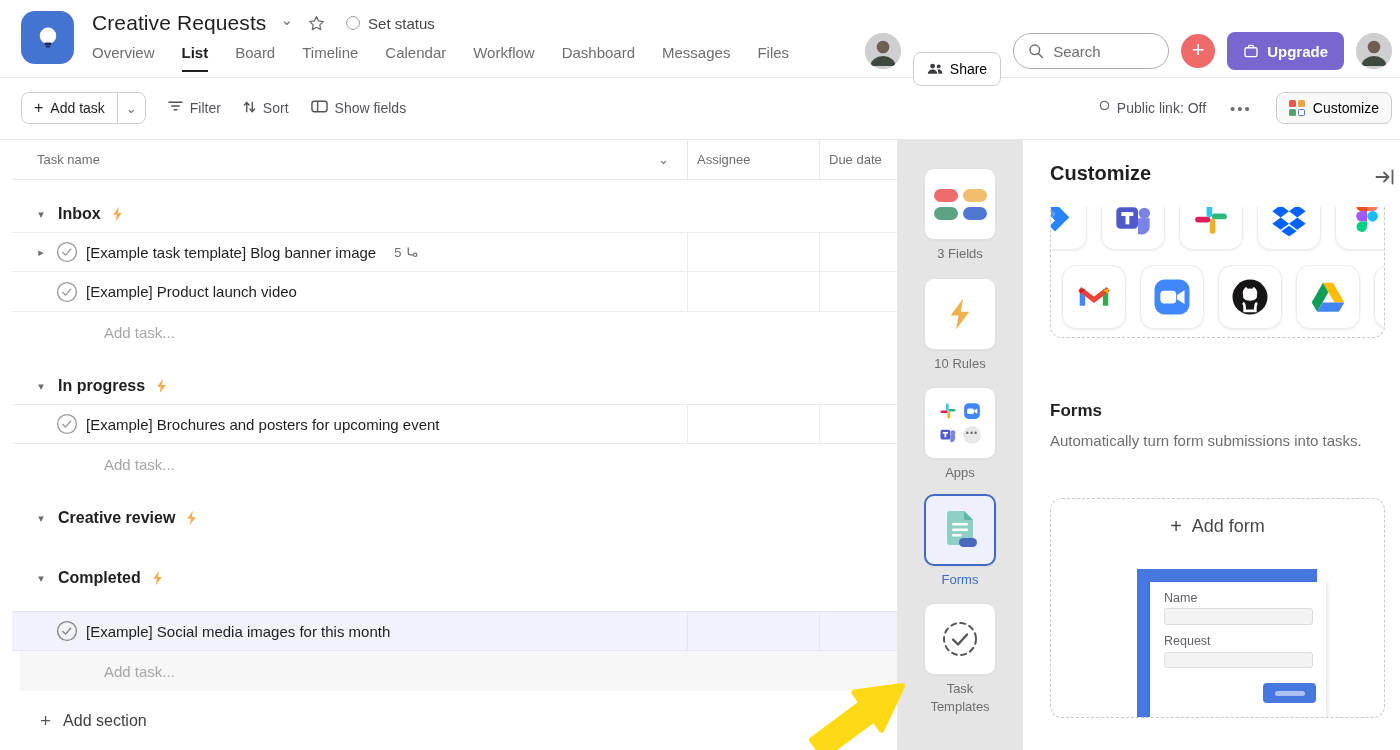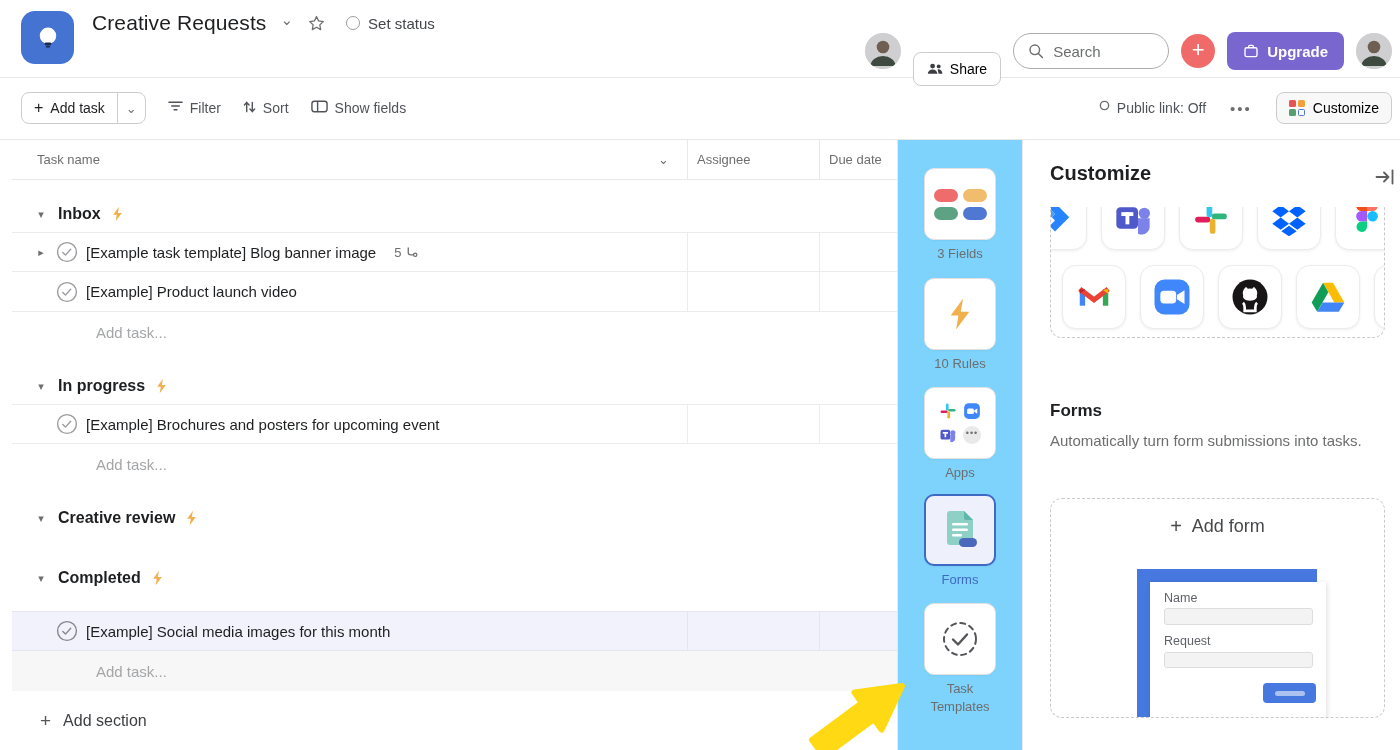--- a/index.html
+++ b/index.html
@@ -54,28 +54,28 @@
   .sec-name { font-size:16px; font-weight:700; }
   .sec.empty { margin-bottom:24px; }
   .trow { display:grid; grid-template-columns:675px 132px 1fr; height:40px; border-bottom:1px solid #ececec; cursor:pointer; }
   .trow.first { border-top:1px solid #ececec; }
   .trow .c1 { display:flex; align-items:center; padding-left:22px; gap:8px; overflow:hidden; }
   .trow .c2,.trow .c3 { border-left:1px solid #ececec; }
   .caret { color:#6d6e6f; font-size:11px; width:14px; text-align:center; }
   .caret-sp { width:14px; flex:none; }
   .tname { font-size:15px; color:#1e1f21; white-space:nowrap; }
   .subbadge { display:flex; align-items:center; gap:4px; margin-left:10px; color:#6d6e6f; font-size:13px; }
-  .add-task { height:40px; display:flex; align-items:center; padding-left:84px; color:#a5a6a8; font-size:15px; cursor:pointer; }
+  .add-task { height:40px; display:flex; align-items:center; padding-left:84px; color:#a5a6a8; font-size:15px; cursor:pointer;margin-left:8px; }
   .add-task.shaded { background:#f7f7f8; }
   .trow.selected { background:#f1f2fc; border-top:1px solid #e4e5f2; border-bottom:1px solid #e4e5f2; }
   .add-section { display:flex; align-items:center; gap:12px; height:32px; margin-top:14px; padding-left:28px; font-size:16px; color:#3d3f42; cursor:pointer; }
   .add-section .plus { color:#565759; font-size:19px; }
 
   
-  .rail { position:absolute; left:885px; top:0; width:125px; height:610px; border-left:1px solid #e8e8e8; background:#7dd3fc; display:flex; flex-direction:column; align-items:center; }
+  .rail { position:absolute; left:885px; top:0; width:125px; height:610px; border-left:1px solid #e8e8e8; background:#e5e5e5; display:flex; flex-direction:column; align-items:center; }
   .rail-item { display:flex; flex-direction:column; align-items:center; cursor:pointer; }
   .rail-card { width:72px; height:72px; border:1px solid #e3e1e1; border-radius:10px; background:#fff; display:flex; align-items:center; justify-content:center; box-shadow:0 1px 2px rgba(0,0,0,.04); }
   .rail-label { margin-top:5px; font-size:13px; color:#6d6e6f; text-align:center; line-height:1.35; max-width:84px; }
   .rail-item.sel .rail-card { border:2px solid #3f6ac4; background:#eef1fb; }
   .rail-item.sel .rail-label { color:#3f6ac4; }
   .pillgrid { display:grid; grid-template-columns:24px 24px; grid-template-rows:13px 13px; gap:5px; }
   .pillgrid i { border-radius:7px; }
   .appmini { display:grid; grid-template-columns:19px 19px; grid-template-rows:19px 19px; gap:5px; align-items:center; justify-items:center; }
   .moremini { width:18px; height:18px; border-radius:50%; background:#e9e9ea; display:flex; align-items:center; justify-content:center; color:#6d6e6f; font-size:9px; letter-spacing:1px; padding-bottom:4px; }
 
@@ -122,20 +122,31 @@
       <span class="chev">⌄</span>
       <svg width="19" height="19" viewBox="0 0 24 24" style="cursor:pointer">
         <path d="M12 3.2 l2.6 5.5 6 .8 -4.4 4.2 1.1 6 -5.3-2.9 -5.3 2.9 1.1-6 -4.4-4.2 6-.8 Z" fill="none" stroke="#6d6e6f" stroke-width="1.6" stroke-linejoin="round"></path>
       </svg>
       <span class="status">
         <span class="ring"></span>
         <span>Set status</span>
       </span>
     </div>
 
+    <nav class="tabs">
+      <span class="tab">Overview</span>
+      <span class="tab active">List</span>
+      <span class="tab">Board</span>
+      <span class="tab">Timeline</span>
+      <span class="tab">Calendar</span>
+      <span class="tab">Workflow</span>
+      <span class="tab">Dashboard</span>
+      <span class="tab">Messages</span>
+      <span class="tab">Files</span>
+    </nav>
 
     <div class="top-right">
       <div class="avatar">
         <svg width="36" height="36" viewBox="0 0 36 36">
           <circle cx="18" cy="18" r="18" fill="#cfcfd1"></circle>
           <circle cx="18" cy="14" r="6.3" fill="#6e5f52"></circle>
           <path d="M5.5 33 a12.5 10 0 0 1 25 0 Z" fill="#3e4a3f"></path>
         </svg>
       </div>
       <button class="btn-share">

